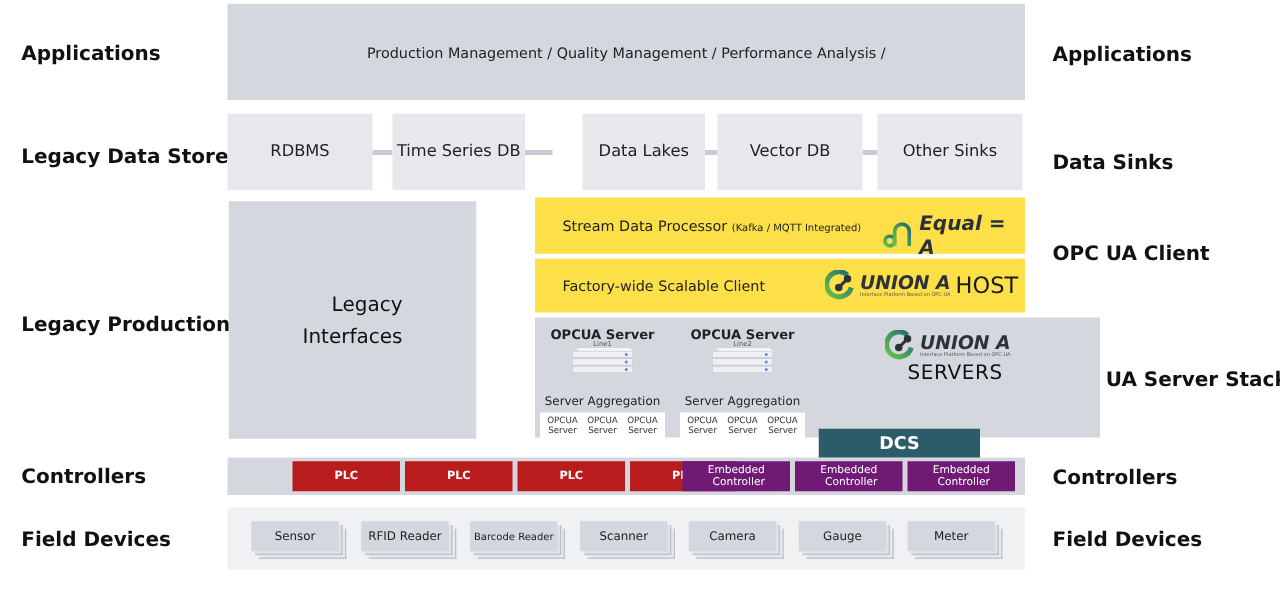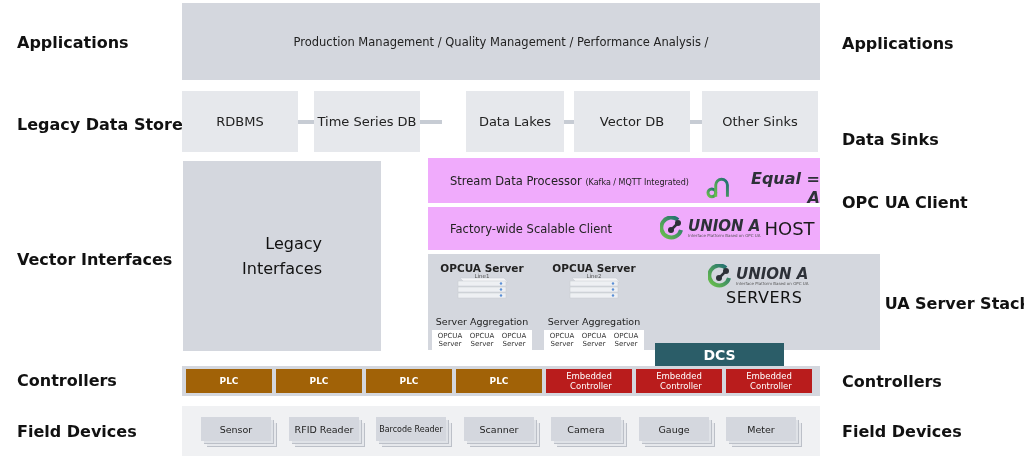--- a/index.html
+++ b/index.html
@@ -16,21 +16,21 @@
   #apps { left: 182px; top: 3px; width: 638px; height: 77px; font-size: 11.5px; line-height: 18px; color: #222; }
 
   
   .sink { position: absolute; top: 91px; height: 61px; background: #e6e8ec; font-size: 13px; color: #222; }
   .sink-conn { position: absolute; top: 120px; height: 4px; background: #c7ccd4; }
 
   
   #legacy { left: 183px; top: 161px; width: 198px; height: 190px; font-size: 16px; line-height: 25px; color: #111; }
 
   
-  .bar { position: absolute; left: 428px; width: 392px; background: #f0abfc; }
+  .bar { position: absolute; left: 428px; width: 392px; background: #fde047; }
   #stream { top: 158px; height: 45px; }
   #fws { top: 207px; height: 43px; }
   .bar-text { position: absolute; left: 22px; top: 50%; transform: translateY(-50%); font-size: 11.5px; color: #222; white-space: nowrap; }
   .bar-text small { font-size: 8px; }
 
   
   #servers { left: 428px; top: 254px; width: 452px; height: 96px; }
   .srv-col { position: absolute; top: 8px; width: 100px; text-align: center; }
   .srv-title { font-size: 10.5px; font-weight: bold; color: #222; }
   .srv-line { font-size: 5.5px; color: #555; margin-top: -1px; }
@@ -43,42 +43,42 @@
   .logo { position: absolute; display: flex; align-items: center; }
   .logo-text { font-weight: bold; font-style: italic; color: #2d3138; }
   .host-text { font-size: 18px; color: #1a1a1a; margin-left: 4px; }
 
   
   #dcs { left: 655px; top: 343px; width: 129px; height: 23px; background: #2b5d68; color: #fff; font-size: 14px; font-weight: bold; }
 
   
   #ctrl-row { left: 182px; top: 366px; width: 638px; height: 30px; background: #d4d7de; }
   .ctrl { position: absolute; top: 369px; height: 24px; font-size: 9px; line-height: 10px; }
-  .plc { background: #a16207; color: #fff; font-weight: bold; }
-  .emb { background: #b91c1c; color: #fff; font-size: 8.5px; }
+  .plc { background: #b91c1c; color: #fff; font-weight: bold; margin-left: 48px; }
+  .emb { background: #701a75; color: #fff; font-size: 8.5px; }
 
   
   #field-row { left: 182px; top: 406px; width: 638px; height: 50px; background: #f0f1f3; }
   .dev { position: absolute; top: 417px; width: 74px; height: 26px; }
   .dev .stk { position: absolute; background: #d4d7de; border-right: 1px solid #bcc0c8; border-bottom: 1px solid #bcc0c8; }
   .dev .stk1 { left: 6px; top: 6px; width: 70px; height: 24px; background: #e6e8ec; }
   .dev .stk2 { left: 3px; top: 3px; width: 70px; height: 24px; background: #dfe2e7; }
   .dev .face { position: absolute; left: 0; top: 0; width: 70px; height: 24px; background: #d4d7de; font-size: 9.5px; color: #222; }
 </style>
 </head>
 <body>
 
 <div class="side-label" style="left:17px;top:33px;">Applications</div>
 <div class="side-label" style="left:17px;top:115px;">Legacy Data Store</div>
-<div class="side-label" style="left:17px;top:250px;">Vector Interfaces</div>
+<div class="side-label" style="left:17px;top:250px;">Legacy Production</div>
 <div class="side-label" style="left:17px;top:371px;">Controllers</div>
 <div class="side-label" style="left:17px;top:422px;">Field Devices</div>
 
 <div class="side-label" style="left:842px;top:34px;">Applications</div>
-<div class="side-label" style="left:842px;top:130px;">Data Sinks</div>
+<div class="side-label" style="left:842px;top:120px;">Data Sinks</div>
 <div class="side-label" style="left:842px;top:193px;">OPC UA Client</div>
 <div class="side-label" style="left:842px;top:294px;">OPC UA Server Stack</div>
 <div class="side-label" style="left:842px;top:372px;">Controllers</div>
 <div class="side-label" style="left:842px;top:422px;">Field Devices</div>
 
 <div id="apps" class="panel center-text">
   <div>
     <div>Production Management / Quality Management / Performance Analysis /</div>
   </div>
 </div>
@@ -110,21 +110,21 @@
       <defs>
         <linearGradient id="gA" x1="0" y1="1" x2="1" y2="0">
           <stop offset="0" stop-color="#6cc24a"></stop>
           <stop offset="1" stop-color="#1e6a75"></stop>
         </linearGradient>
       </defs>
       <circle cx="6" cy="17" r="4" fill="none" stroke="url(#gA)" stroke-width="3"></circle>
       <path d="M10 21 L10 9 A6 6 0 0 1 22 9 L22 21" fill="none" stroke="url(#gA)" stroke-width="3"></path>
       <path d="M10 15 L22 15" stroke="url(#gA)" stroke-width="3"></path>
     </svg>
-    <span class="logo-text" style="font-size:16px;margin-left:6px;text-align:right;">Equal = A</span>
+    <span class="logo-text" style="font-size:16px;margin-left:6px;">Equal = A</span>
   </div>
 </div>
 
 <div id="fws" class="bar">
   <div class="bar-text">Factory-wide Scalable Client</div>
   <div class="logo" style="left:232px;top:9px;">
     <svg width="24" height="24" viewBox="0 0 24 24">
       <defs>
         <linearGradient id="gU" x1="0" y1="1" x2="1" y2="0">
           <stop offset="0" stop-color="#6cc24a"></stop>

